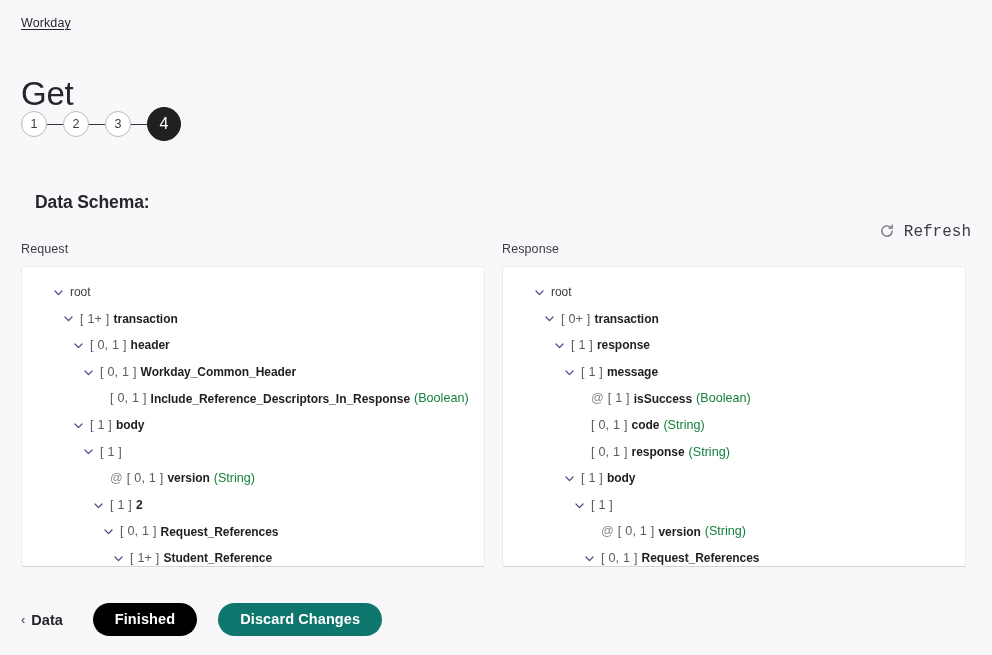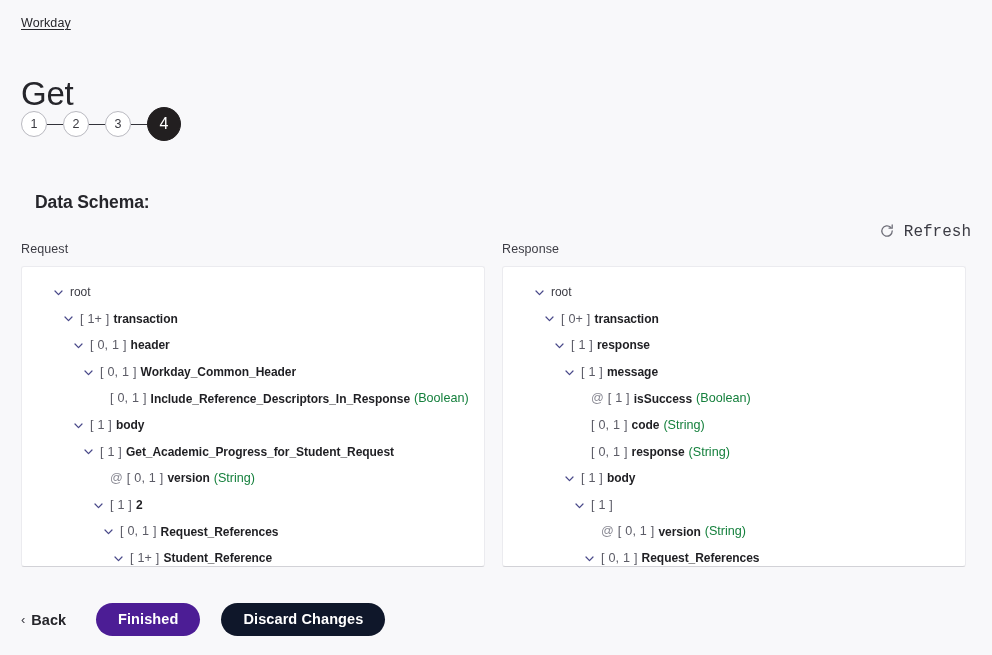--- a/index.html
+++ b/index.html
@@ -235,25 +235,25 @@
     font-size: 14.5px;
     font-weight: bold;
     color: #ffffff;
     cursor: pointer;
     height: 33px;
     line-height: 33px;
     padding: 0 22px;
     letter-spacing: .1px;
   }
   .btn-primary {
-    background: #4c1d95;
+    background: #000000;
     margin-right: 21px;
   }
   .btn-secondary {
-    background: #0f172a;
+    background: #0f766e;
   }
 </style>
 </head>
 <body>
 
 <div class="page">
 
   <a class="breadcrumb">Workday</a>
 
   <h1 class="page-title">Get</h1>
@@ -334,21 +334,20 @@
             <span class="card">[ 1 ]</span>
             <span class="node-name">body</span>
           </div>
           <div class="tree-row" style="padding-left: 60px;">
             <span class="twisty">
               <svg viewBox="0 0 13 13" width="13" height="13" fill="none" stroke="#4a4a8a" stroke-width="1.25" stroke-linecap="round" stroke-linejoin="round">
                 <path d="M3 5 L6.5 8.6 L10 5"></path>
               </svg>
             </span>
             <span class="card">[ 1 ]</span>
-            <span class="node-name">Get_Academic_Progress_for_Student_Request</span>
           </div>
           <div class="tree-row" style="padding-left: 70px;">
             <span class="twisty empty"></span>
             <span class="at-sign">@</span>
             <span class="card">[ 0, 1 ]</span>
             <span class="node-name">version</span>
             <span class="node-type">(String)</span>
           </div>
           <div class="tree-row" style="padding-left: 70px;">
             <span class="twisty">
@@ -469,19 +468,19 @@
             <span class="card">[ 0, 1 ]</span>
             <span class="node-name">Request_References</span>
           </div>
         </div>
       </div>
     </div>
 
   <div class="footer">
     <button class="back-link">
       <span class="back-chevron">‹</span>
-      <span>Back</span>
+      <span>Data</span>
     </button>
     <button class="btn btn-primary">Finished</button>
     <button class="btn btn-secondary">Discard Changes</button>
   </div>
 
 </div>
 
 </body></html>

